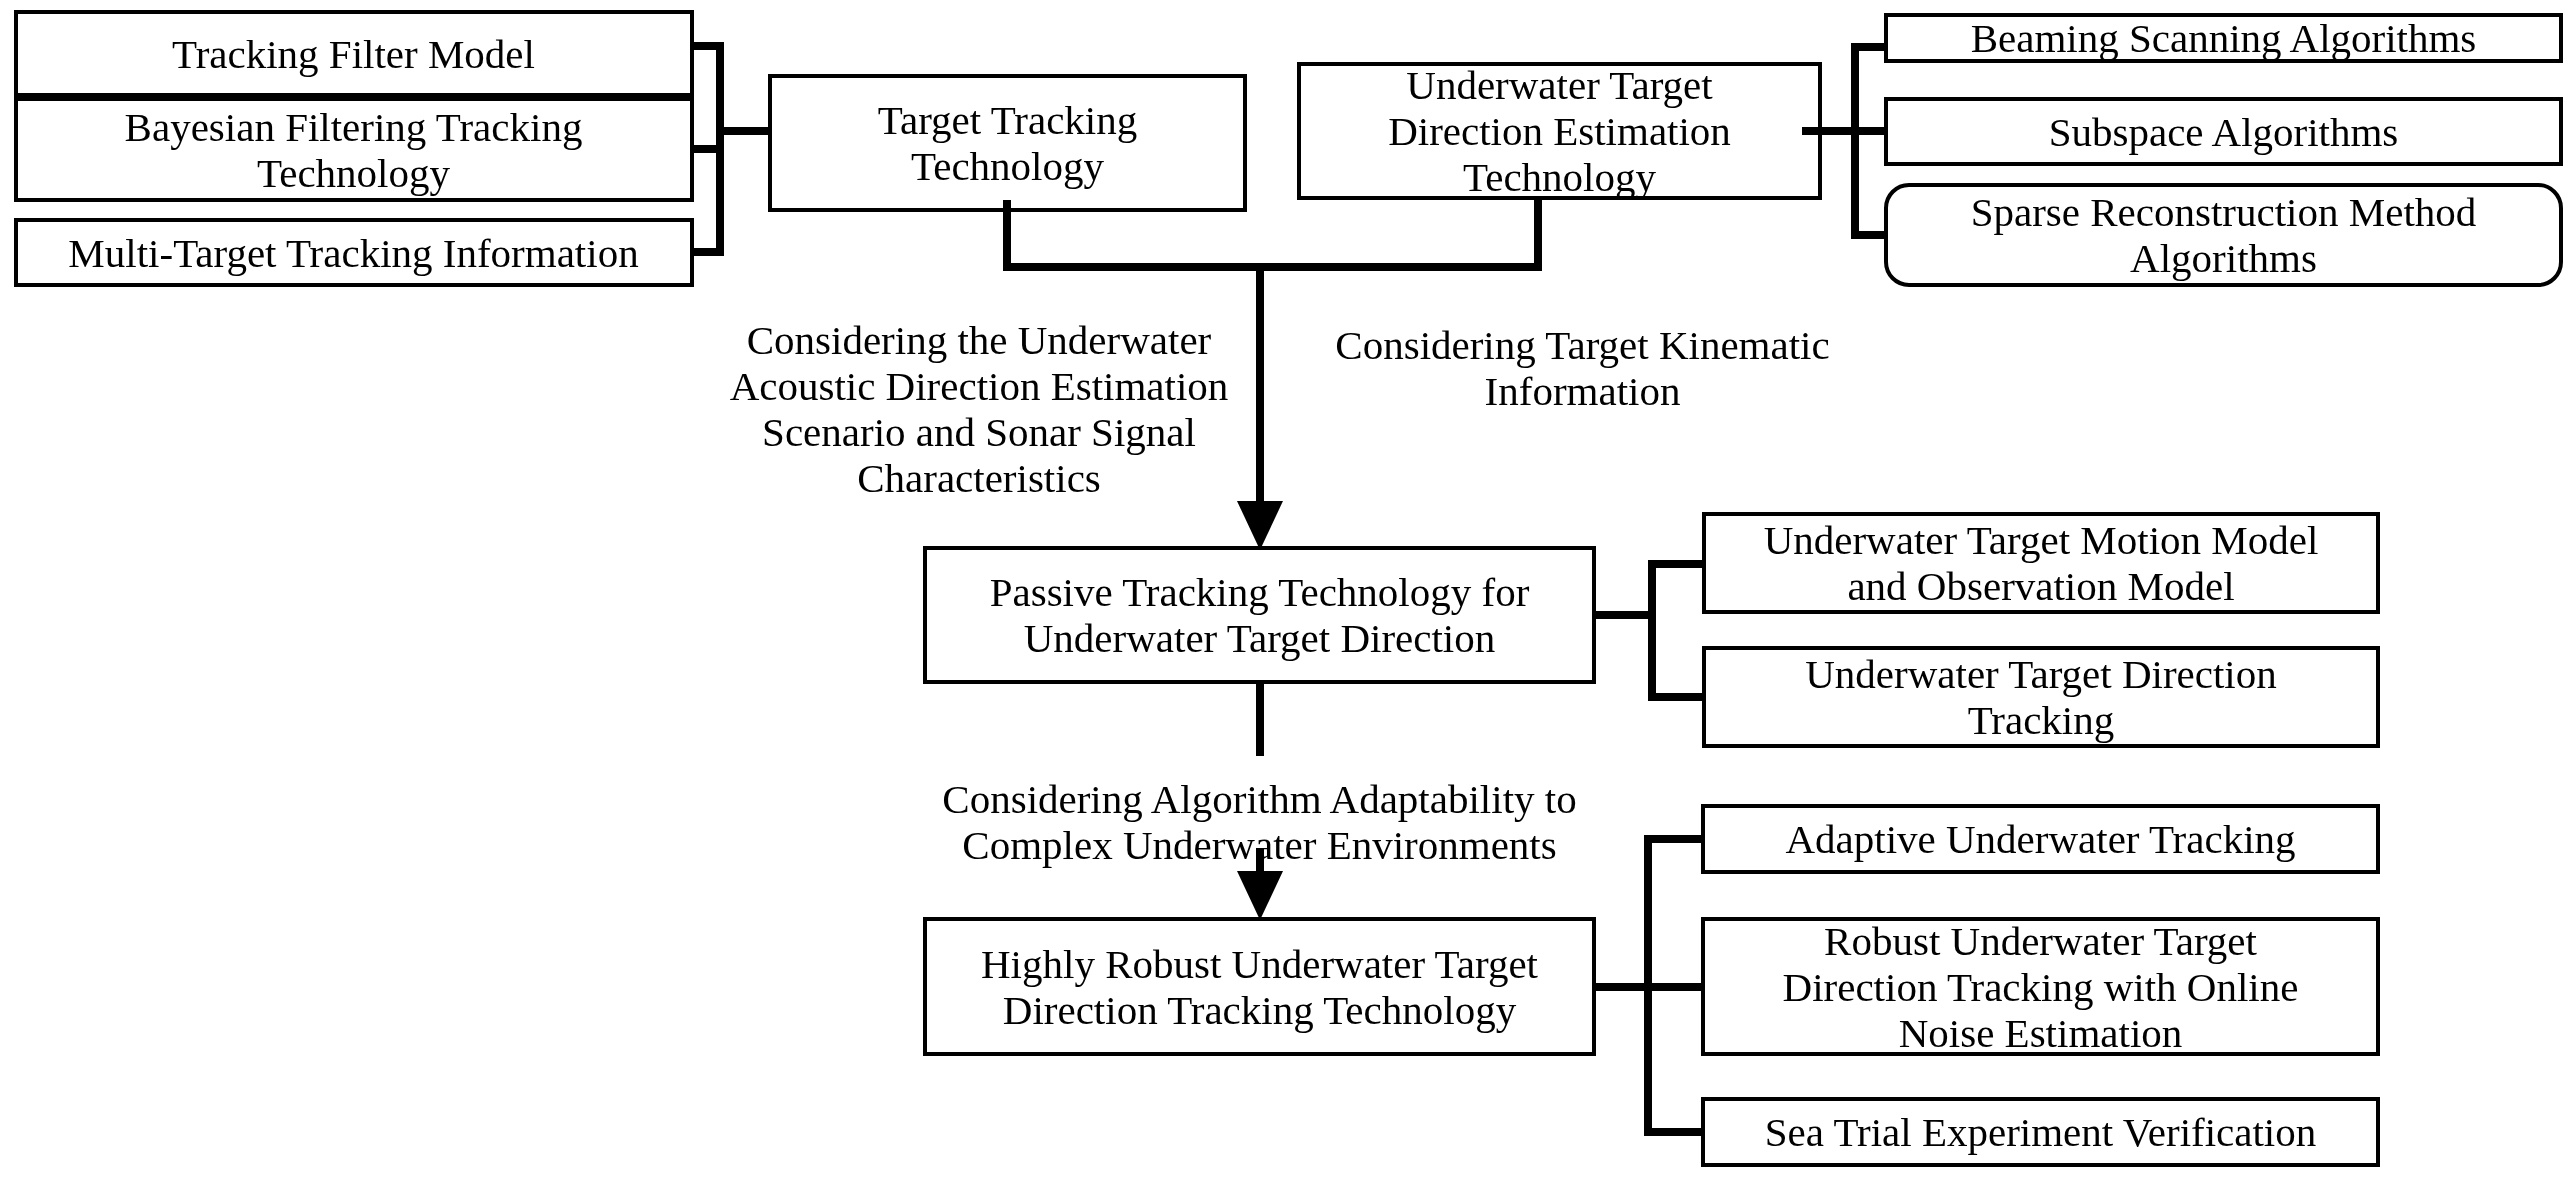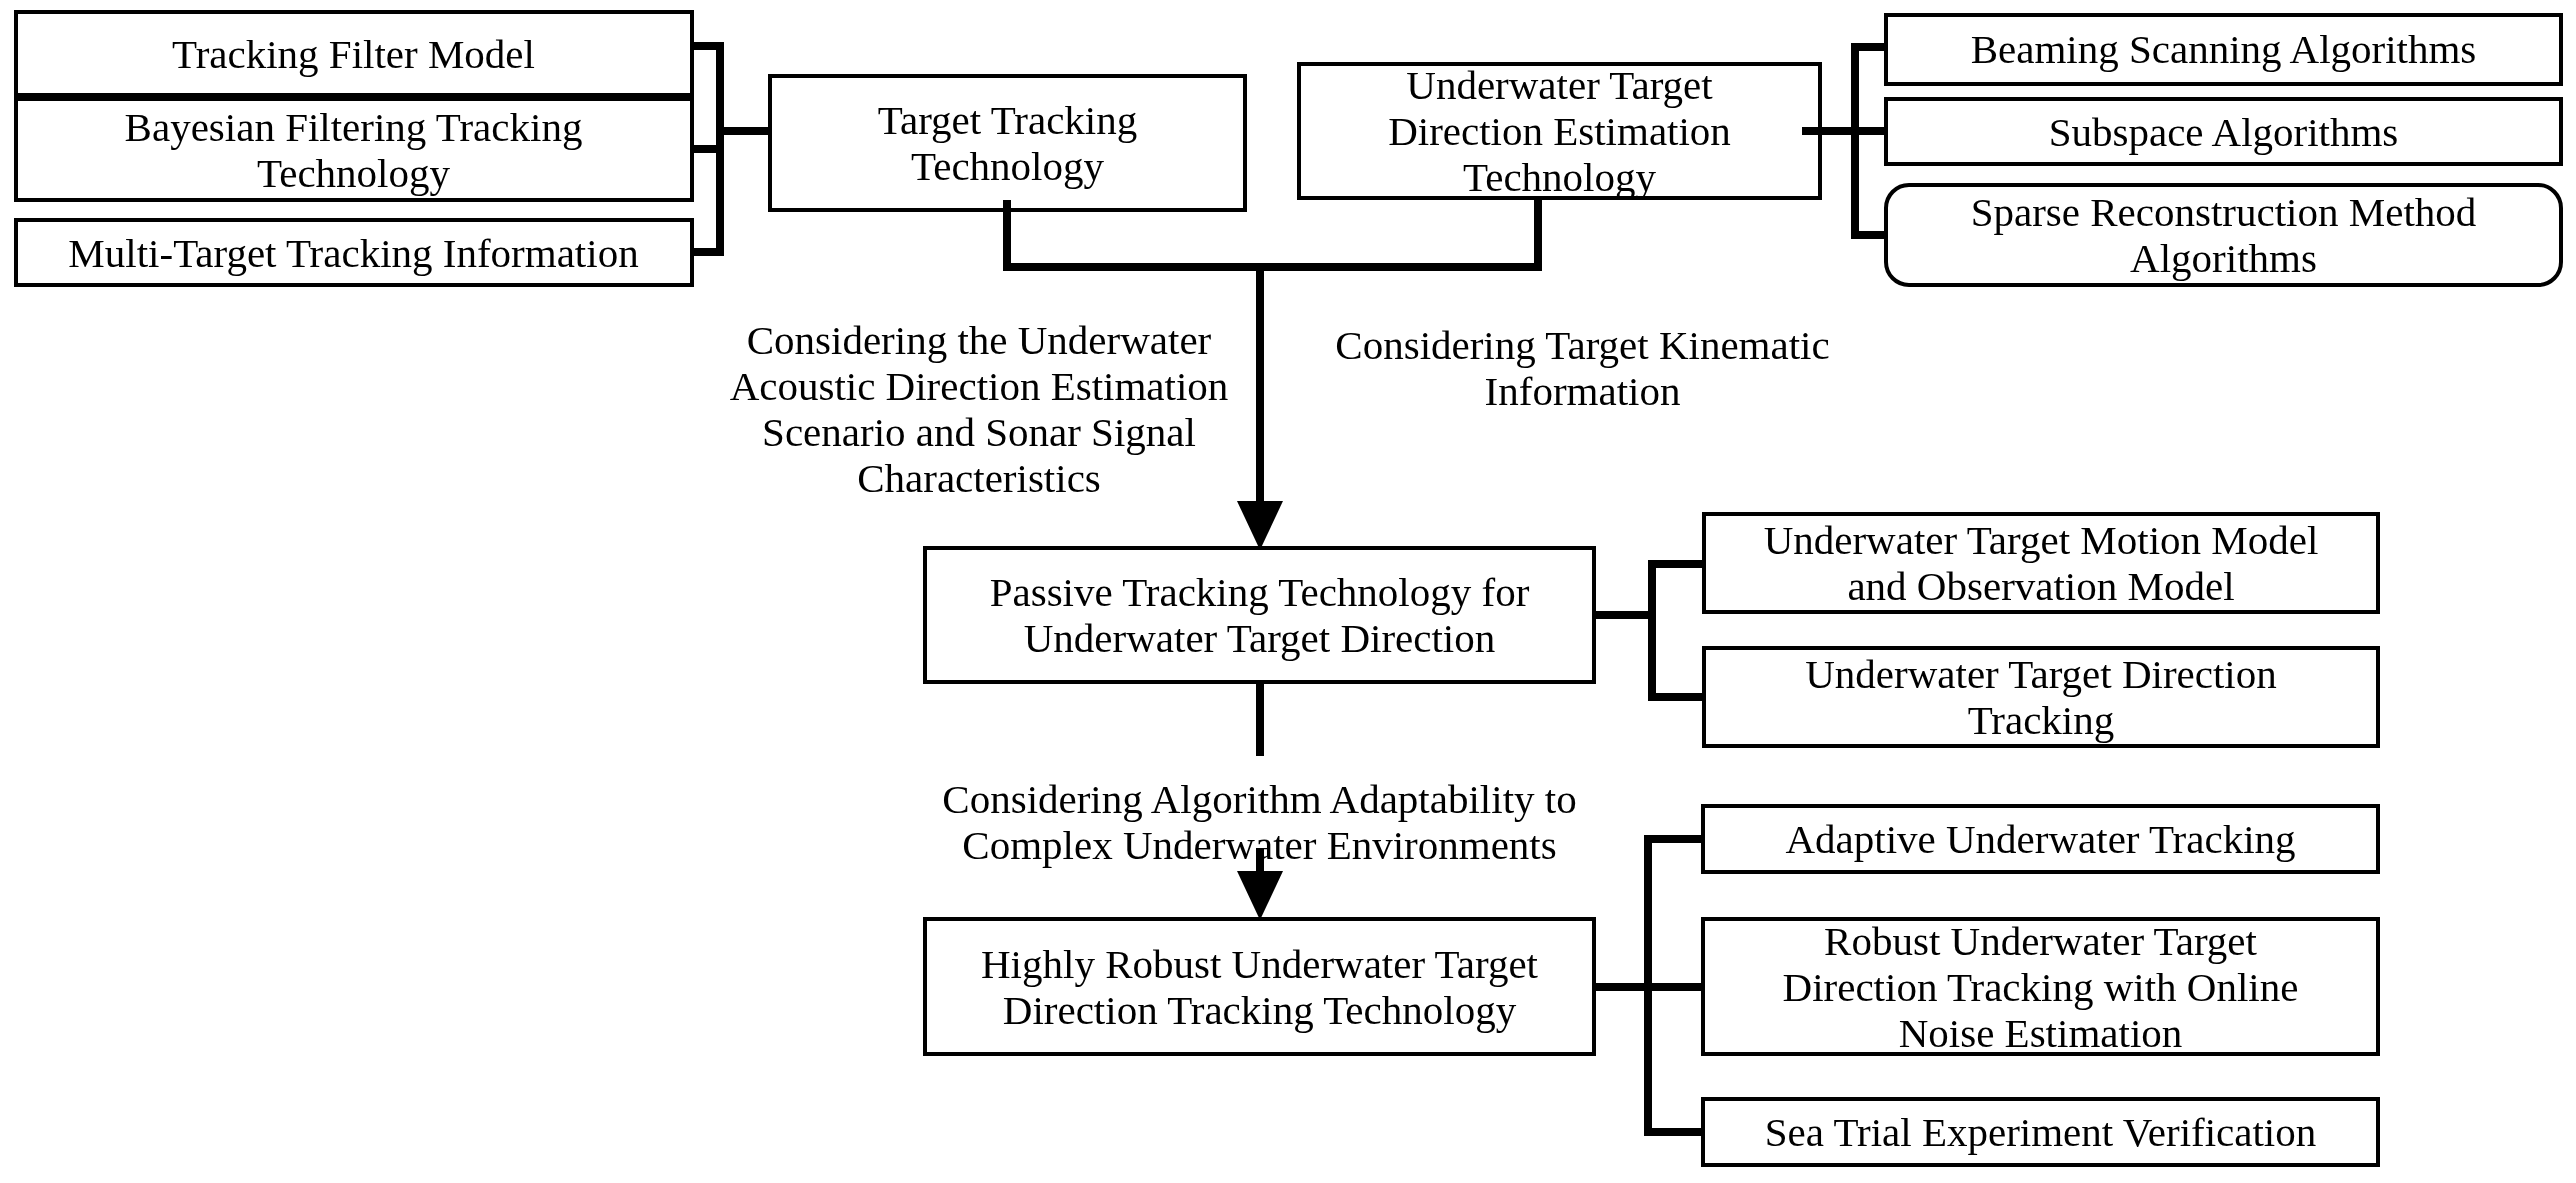--- a/index.html
+++ b/index.html
@@ -73,21 +73,21 @@
 
   <div class="box" style="left:1277px; top:62px; width:525px; height:138px;margin-left:20px;">Underwater Target
 Direction Estimation
 Technology</div>
 
   <div class="thickline" style="left:1802px; top:127px; width:82px; height:7.6px;"></div>
   <div class="thickline" style="left:1851px; top:43px; width:7.6px; height:196px;"></div>
   <div class="thickline" style="left:1851px; top:43px; width:33px; height:7.6px;"></div>
   <div class="thickline" style="left:1851px; top:231px; width:33px; height:7.6px;"></div>
 
-  <div class="box" style="left:1884px; top:12.7px; width:679px; height:73px;">Beaming Scanning Algorithms</div>
+  <div class="box" style="left:1884px; top:12.7px; width:679px; height:50px;">Beaming Scanning Algorithms</div>
 
   <div class="box" style="left:1884px; top:97px; width:679px; height:69px;">Subspace Algorithms</div>
 
   <div class="box" style="left:1884px; top:183px; width:679px; height:104px;border-radius:25px;">Sparse Reconstruction Method
 Algorithms</div>
 
   <div class="thickline" style="left:1003px; top:200px; width:7.6px; height:71px;"></div>
   <div class="thickline" style="left:1534px; top:200px; width:7.6px; height:71px;"></div>
   <div class="thickline" style="left:1003px; top:263px; width:538px; height:7.6px;"></div>
   <div class="thickline" style="left:1256px; top:263px; width:7.6px; height:243px;"></div>

